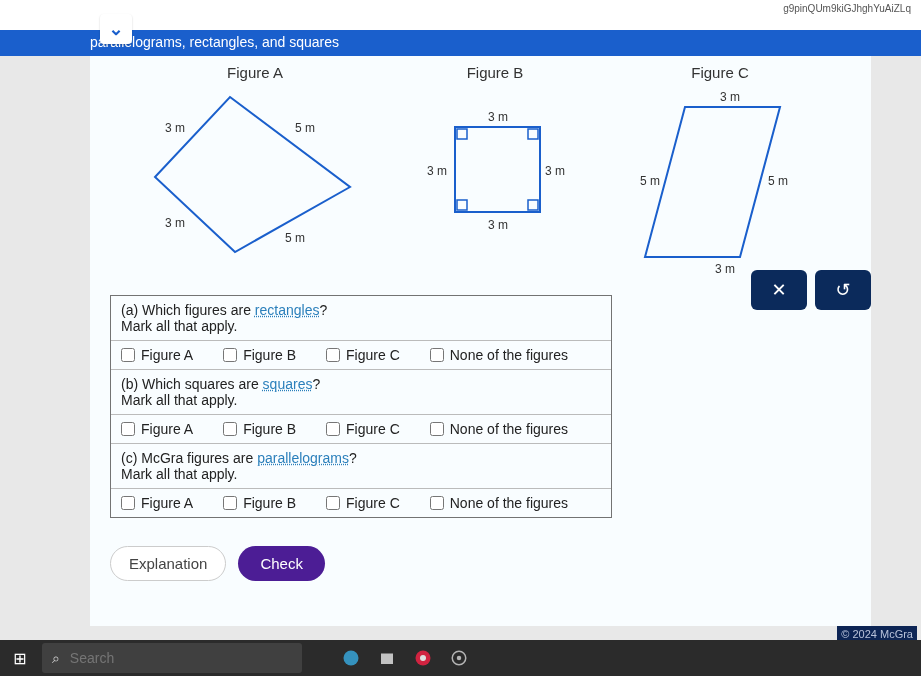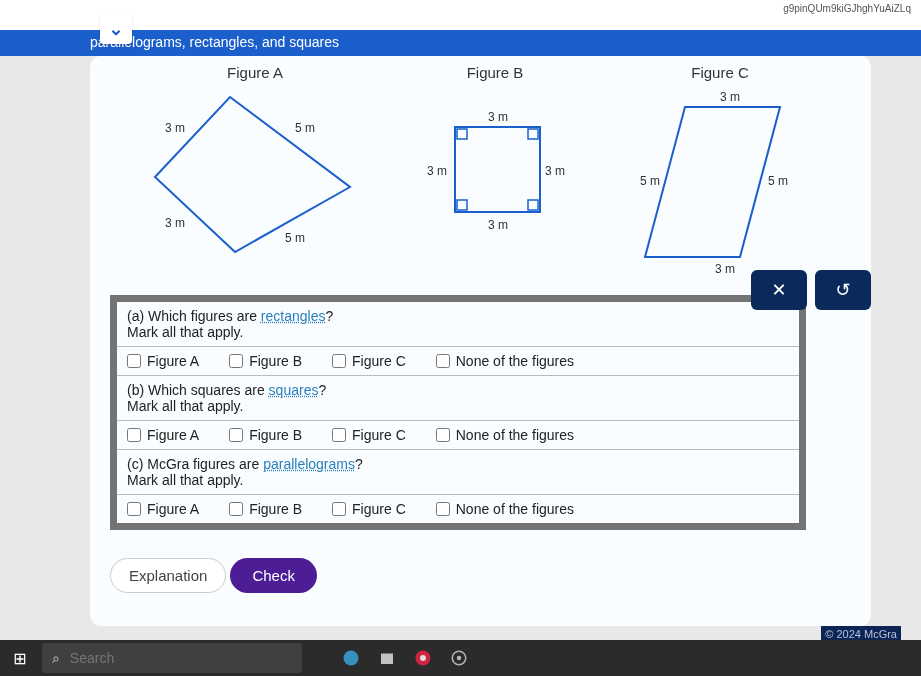--- a/index.html
+++ b/index.html
@@ -42,21 +42,20 @@
       font-weight: bold;
       font-size: 18px;
       box-shadow: 0 1px 2px rgba(0,0,0,.2);
     }
     .content {
       background: #f9fdff;
       margin: 0 50px 0 90px;
       padding: 8px 20px 20px 20px;
       position: relative;
       min-height: 570px;
-      border-radius: 11px;
     }
     .figures-row {
       display: flex;
       gap: 40px;
       margin-bottom: 18px;
       padding-left: 30px;
     }
     .figure-col {
       text-align: center;
       font-size: 14px;
@@ -64,22 +63,22 @@
     }
     .fig-title { margin-bottom: 6px; font-size: 15px;}
     svg { display: block; }
     .side-label {
       font-size: 12px;
       fill: #333;
       font-family: Arial, sans-serif;
     }
 
     .questions {
-      border: 7px solid #737373;
-      width: 696px;
+      border: 1px solid #737373;
+      width: 502px;
       font-size: 14px;
       color: #222;
     }
     .q-cell {
       border-bottom: 1px solid #bbb;
       padding: 6px 10px;
     }
     .q-cell:last-child { border-bottom: none; }
     .link-term {
       color: #2a7fbb;
@@ -112,21 +111,21 @@
       border: none;
       font-size: 18px;
       display: flex;
       align-items: center;
       justify-content: center;
       cursor: pointer;
     }
 
     .bottom-actions {
       display: flex;
-      gap: 4px;
+      gap: 12px;
       margin-top: 28px;
       align-items: center;
     }
     .explain-btn {
       background: #fff;
       border: 1px solid #ccc;
       border-radius: 22px;
       padding: 8px 18px;
       font-size: 15px;
       color: #444;
@@ -138,21 +137,21 @@
       color: #fff;
       border-radius: 22px;
       padding: 9px 22px;
       font-size: 15px;
       cursor: pointer;
     }
 
     .copyright {
       position: absolute;
       bottom: 34px;
-      right: 20px;
+      right: 4px;
       font-size: 11px;
       color: #b8c2da;
       background:#0d2555;
       padding:2px 4px;
     }
 
     .taskbar {
       position: absolute;
       bottom: 0;
       left: 0;

